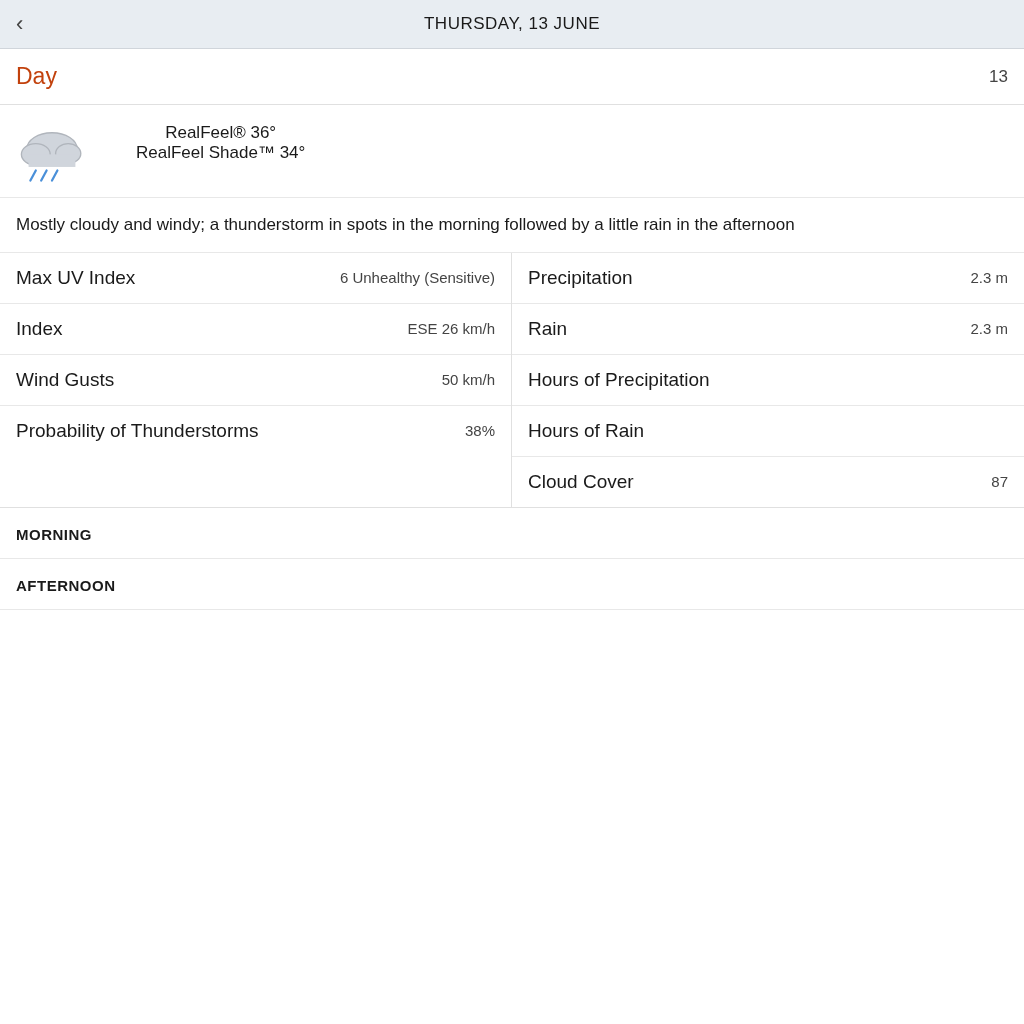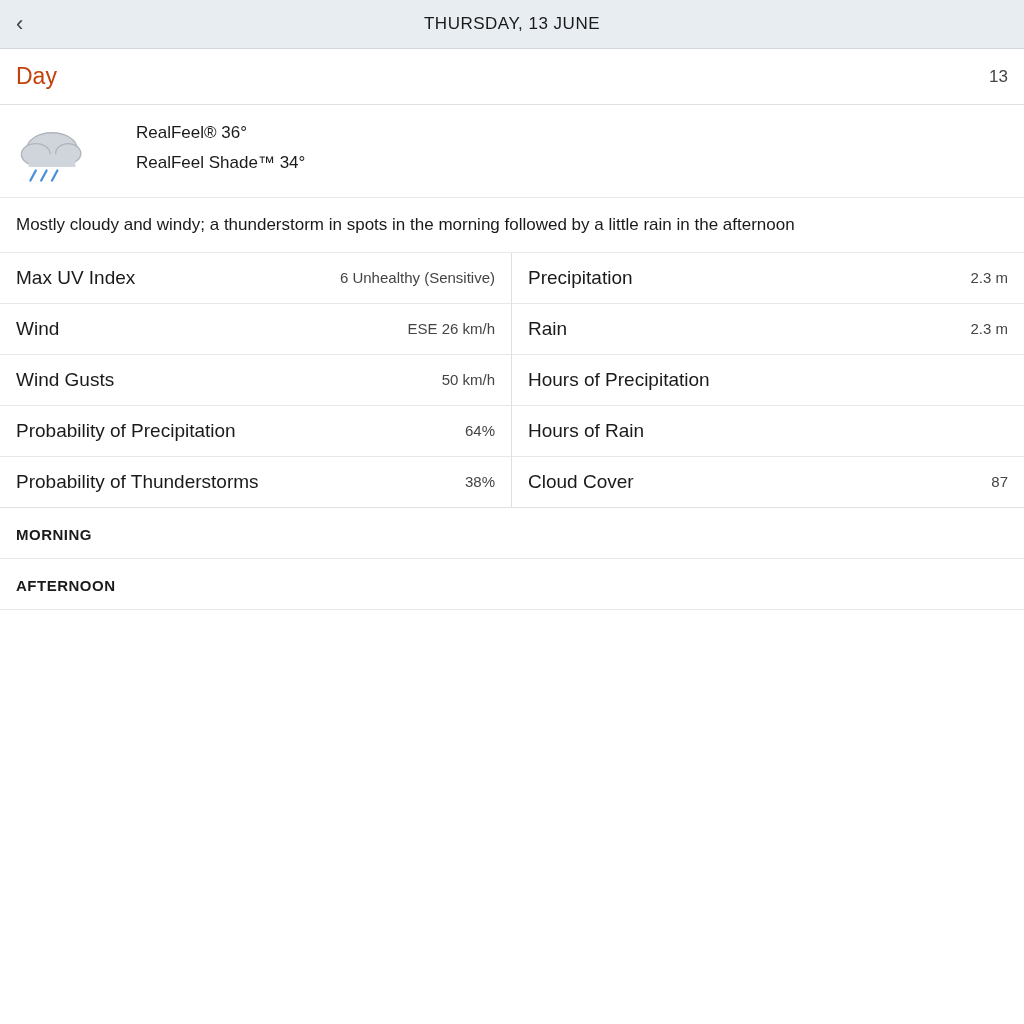--- a/index.html
+++ b/index.html
@@ -106,21 +106,21 @@
       color: #888;
       font-weight: 400;
       margin-left: 4px;
     }
 
     .realfeel-area {
       display: flex;
       flex-direction: column;
       justify-content: center;
       padding-left: 30px;
-      gap: 10px;
+      text-align: center;
     }
 
     .realfeel-line {
       font-size: 17px;
       color: #1a1a1a;
     }
 
     
     .description {
       padding: 14px 16px;
@@ -221,32 +221,28 @@
 <div class="description">Mostly cloudy and windy; a thunderstorm in spots in the morning followed by a little rain in the afternoon</div>
 
 <div class="details-grid">
 
   <div class="detail-col" id="left-col">
       <div class="detail-row">
       <span class="detail-label">Max UV Index</span>
       <span class="detail-value">6 Unhealthy (Sensitive)</span>
     </div>
       <div class="detail-row">
-      <span class="detail-label">Wind</span>
+      <span class="detail-label">Index</span>
       <span class="detail-value">ESE 26 km/h</span>
     </div>
       <div class="detail-row">
       <span class="detail-label">Wind Gusts</span>
       <span class="detail-value">50 km/h</span>
     </div>
       <div class="detail-row">
-      <span class="detail-label">Probability of Precipitation</span>
-      <span class="detail-value">64%</span>
-    </div>
-      <div class="detail-row">
       <span class="detail-label">Probability of Thunderstorms</span>
       <span class="detail-value">38%</span>
     </div>
     </div>
 
   <div class="detail-col" id="right-col">
       <div class="detail-row">
       <span class="detail-label">Precipitation</span>
       <span class="detail-value">2.3 m</span>
     </div>

